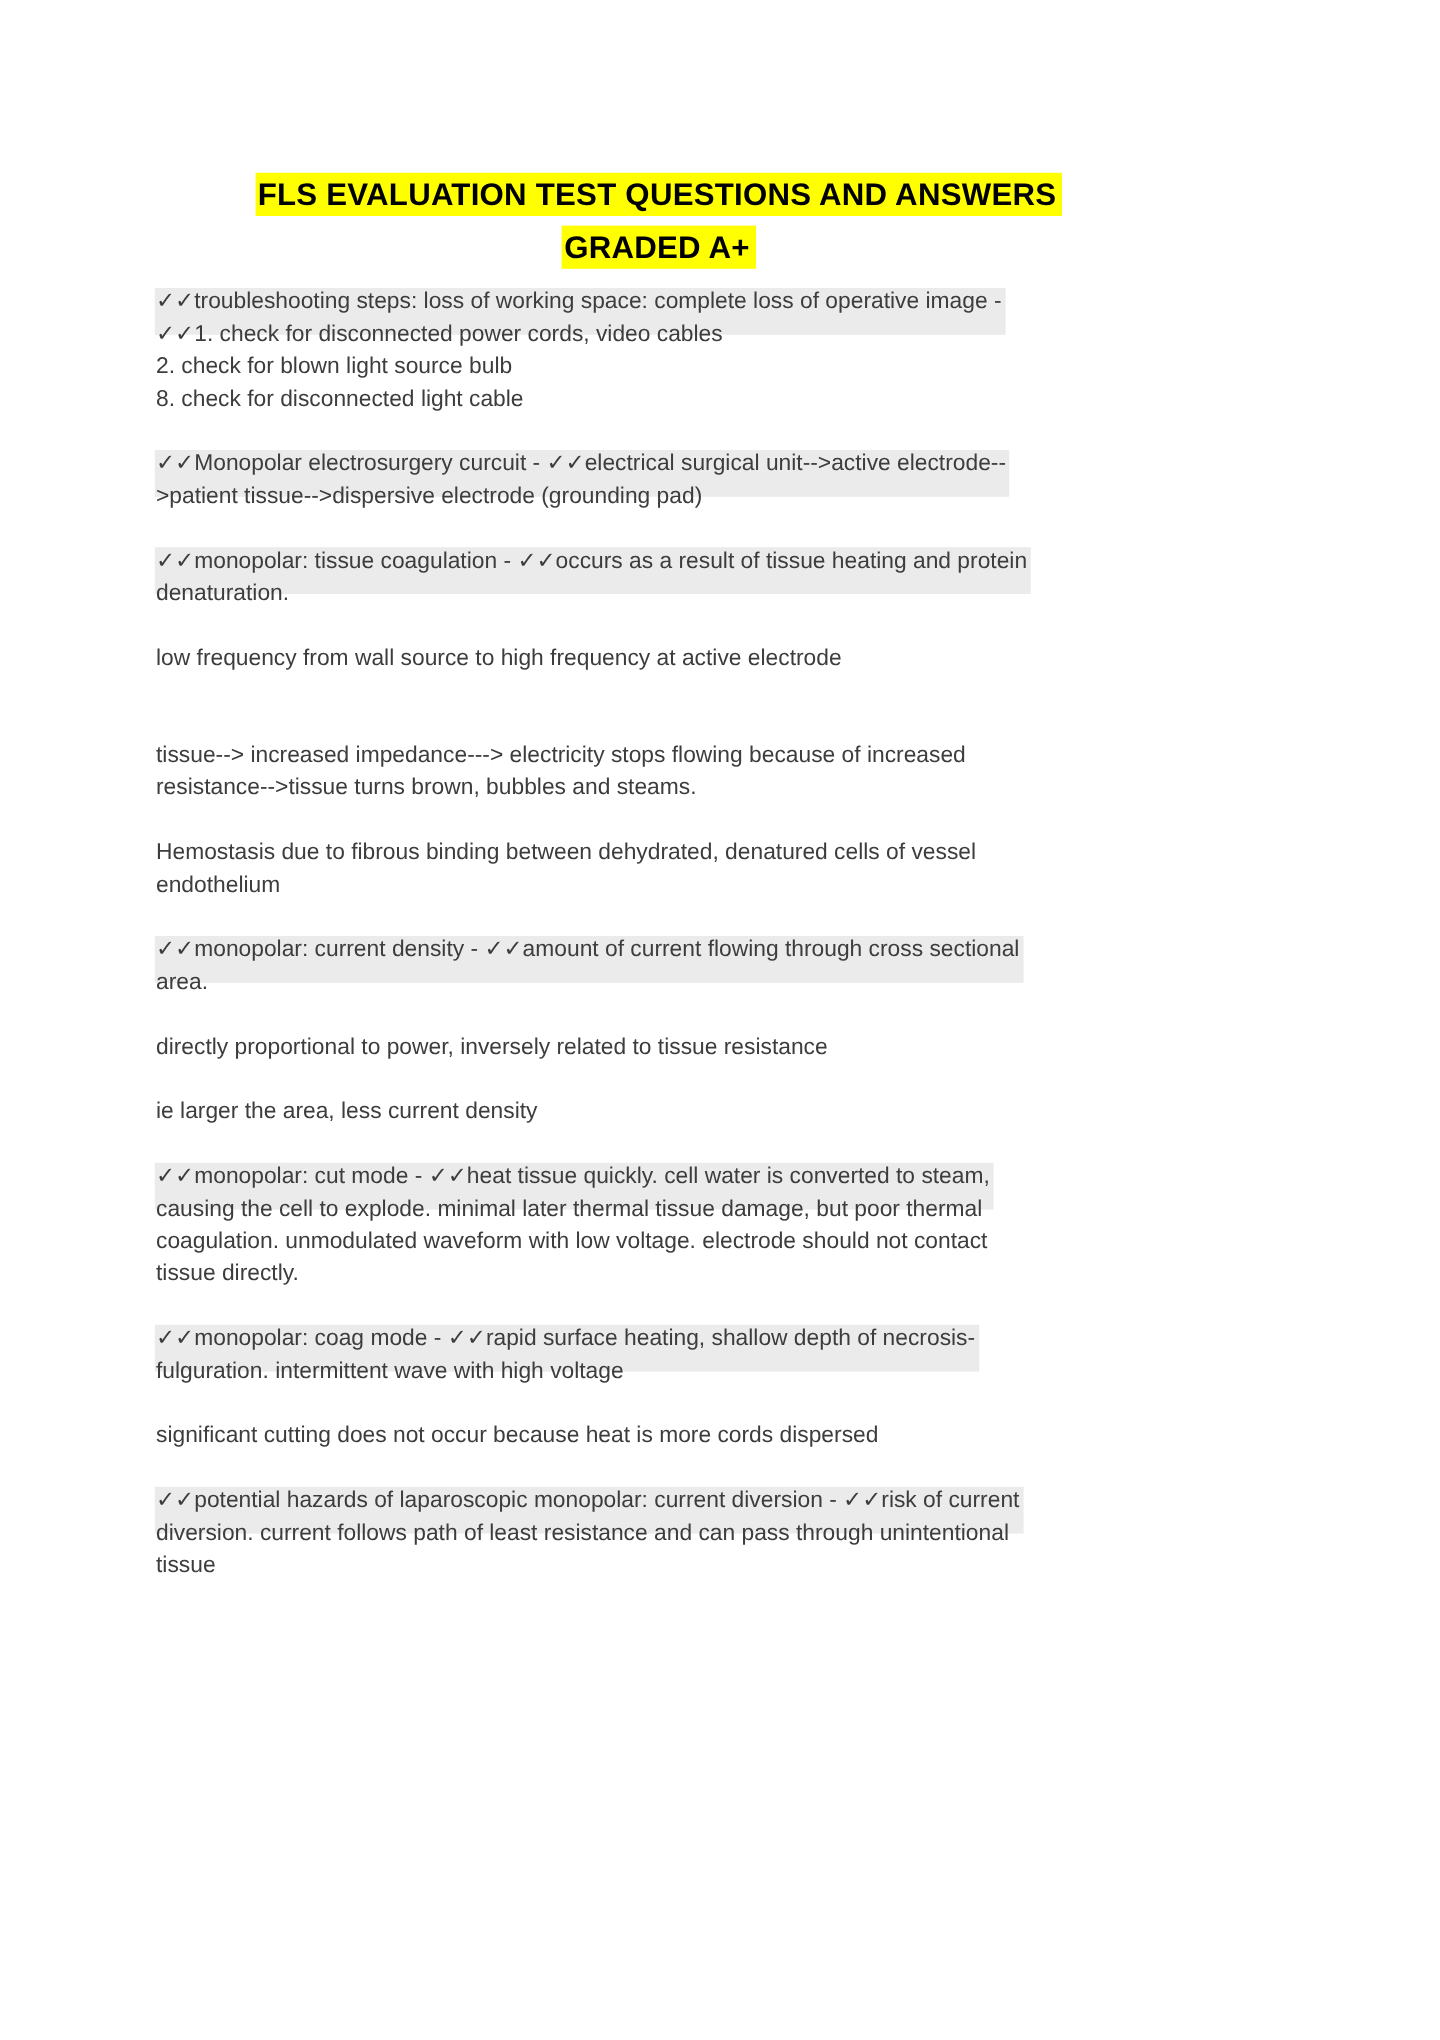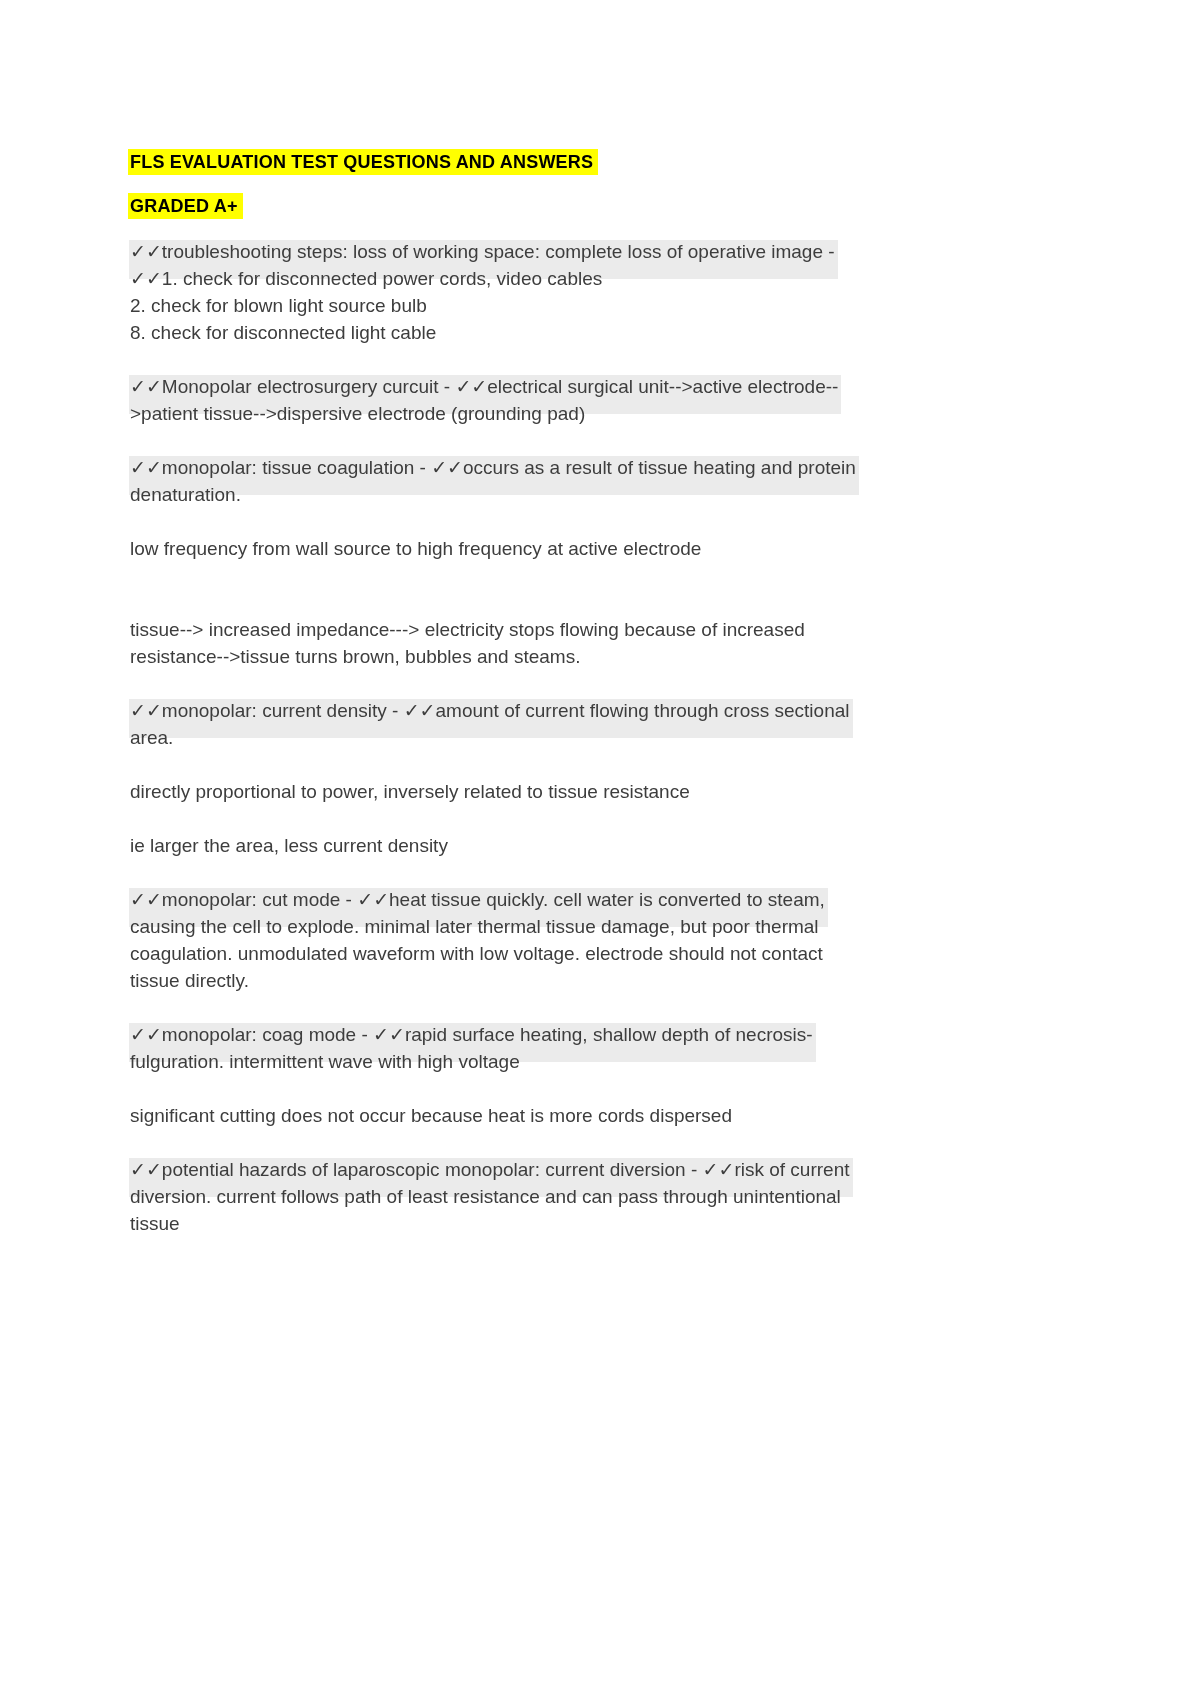--- a/index.html
+++ b/index.html
@@ -18,26 +18,27 @@
     min-height: 1700px;
     font-family: "Liberation Sans", "DejaVu Sans", sans-serif;
     color: var(--text-color);
   }
   .page {
     width: 1200px;
     min-height: 1700px;
     padding: 140px 230px 60px 130px;
   }
   h1.doc-title {
-    font-size: 18px;
+    font-size: 26px;
     font-weight: bold;
     color: var(--title-color);
     line-height: 44px;
     margin-bottom: 10px;
     letter-spacing: 0.2px;
+    text-align: center;
   }
   .hl-yellow {
     background: var(--hl-yellow);
     padding: 3px 5px 3px 2px;
     margin-left: -2px;
   }
   .content {
     font-size: 19px;
     line-height: 27px;
   }
@@ -57,20 +58,21 @@
   <h1 class="doc-title">
     <span class="hl-yellow">FLS EVALUATION TEST QUESTIONS AND ANSWERS</span><br>
     <span class="hl-yellow">GRADED A+</span>
   </h1>
   <div class="content" id="content">
       <p class="para"><span class="hl-gray">✓✓troubleshooting steps: loss of working space: complete loss of operative image -</span><br><span>✓✓1. check for disconnected power cords, video cables</span><br><span>2. check for blown light source bulb</span><br><span>8. check for disconnected light cable</span></p>
       <p class="para"><span class="hl-gray">✓✓Monopolar electrosurgery curcuit - ✓✓electrical surgical unit--&gt;active electrode--</span><br><span>&gt;patient tissue--&gt;dispersive electrode (grounding pad)</span></p>
       <p class="para"><span class="hl-gray">✓✓monopolar: tissue coagulation - ✓✓occurs as a result of tissue heating and protein</span><br><span>denaturation.</span></p>
       <p class="para"><span>low frequency from wall source to high frequency at active electrode</span></p>
       <p class="para"><br><span>tissue--&gt; increased impedance---&gt; electricity stops flowing because of increased</span><br><span>resistance--&gt;tissue turns brown, bubbles and steams.</span></p>
+      <p class="para"><span>Hemostasis due to fibrous binding between dehydrated, denatured cells of vessel</span><br><span>endothelium</span></p>
       <p class="para"><span class="hl-gray">✓✓monopolar: current density - ✓✓amount of current flowing through cross sectional</span><br><span>area.</span></p>
       <p class="para"><span>directly proportional to power, inversely related to tissue resistance</span></p>
       <p class="para"><span>ie larger the area, less current density</span></p>
       <p class="para"><span class="hl-gray">✓✓monopolar: cut mode - ✓✓heat tissue quickly. cell water is converted to steam,</span><br><span>causing the cell to explode. minimal later thermal tissue damage, but poor thermal</span><br><span>coagulation. unmodulated waveform with low voltage. electrode should not contact</span><br><span>tissue directly.</span></p>
       <p class="para"><span class="hl-gray">✓✓monopolar: coag mode - ✓✓rapid surface heating, shallow depth of necrosis-</span><br><span>fulguration. intermittent wave with high voltage</span></p>
       <p class="para"><span>significant cutting does not occur because heat is more cords dispersed</span></p>
       <p class="para"><span class="hl-gray">✓✓potential hazards of laparoscopic monopolar: current diversion - ✓✓risk of current</span><br><span>diversion. current follows path of least resistance and can pass through unintentional</span><br><span>tissue</span></p>
     </div>
 </div>
 

